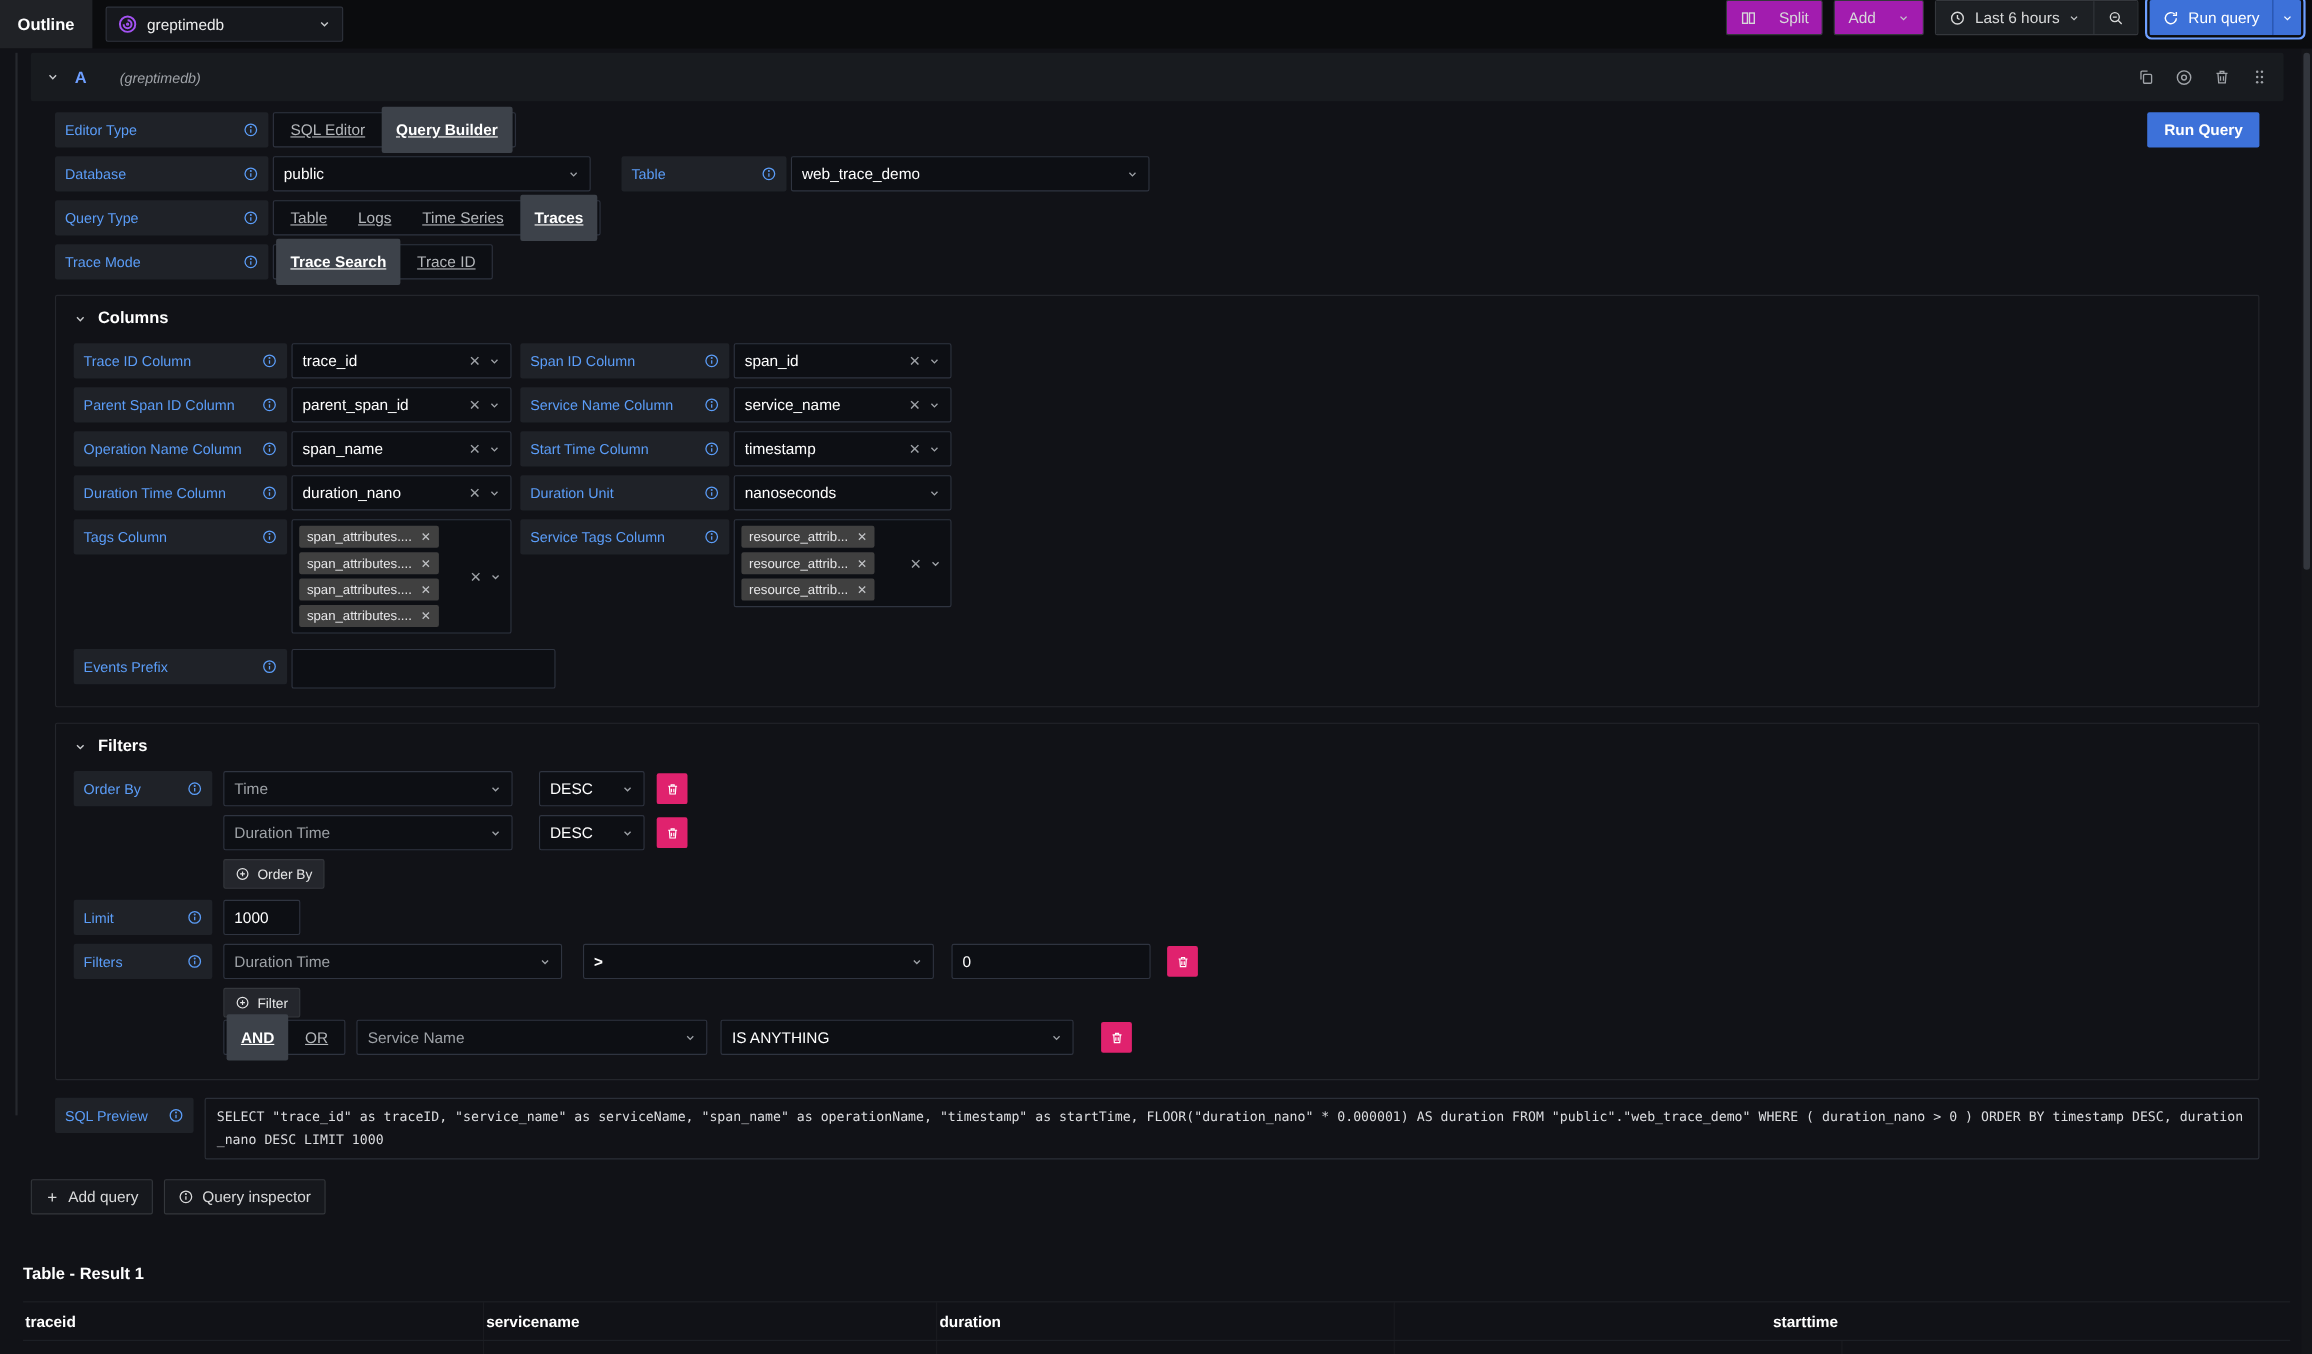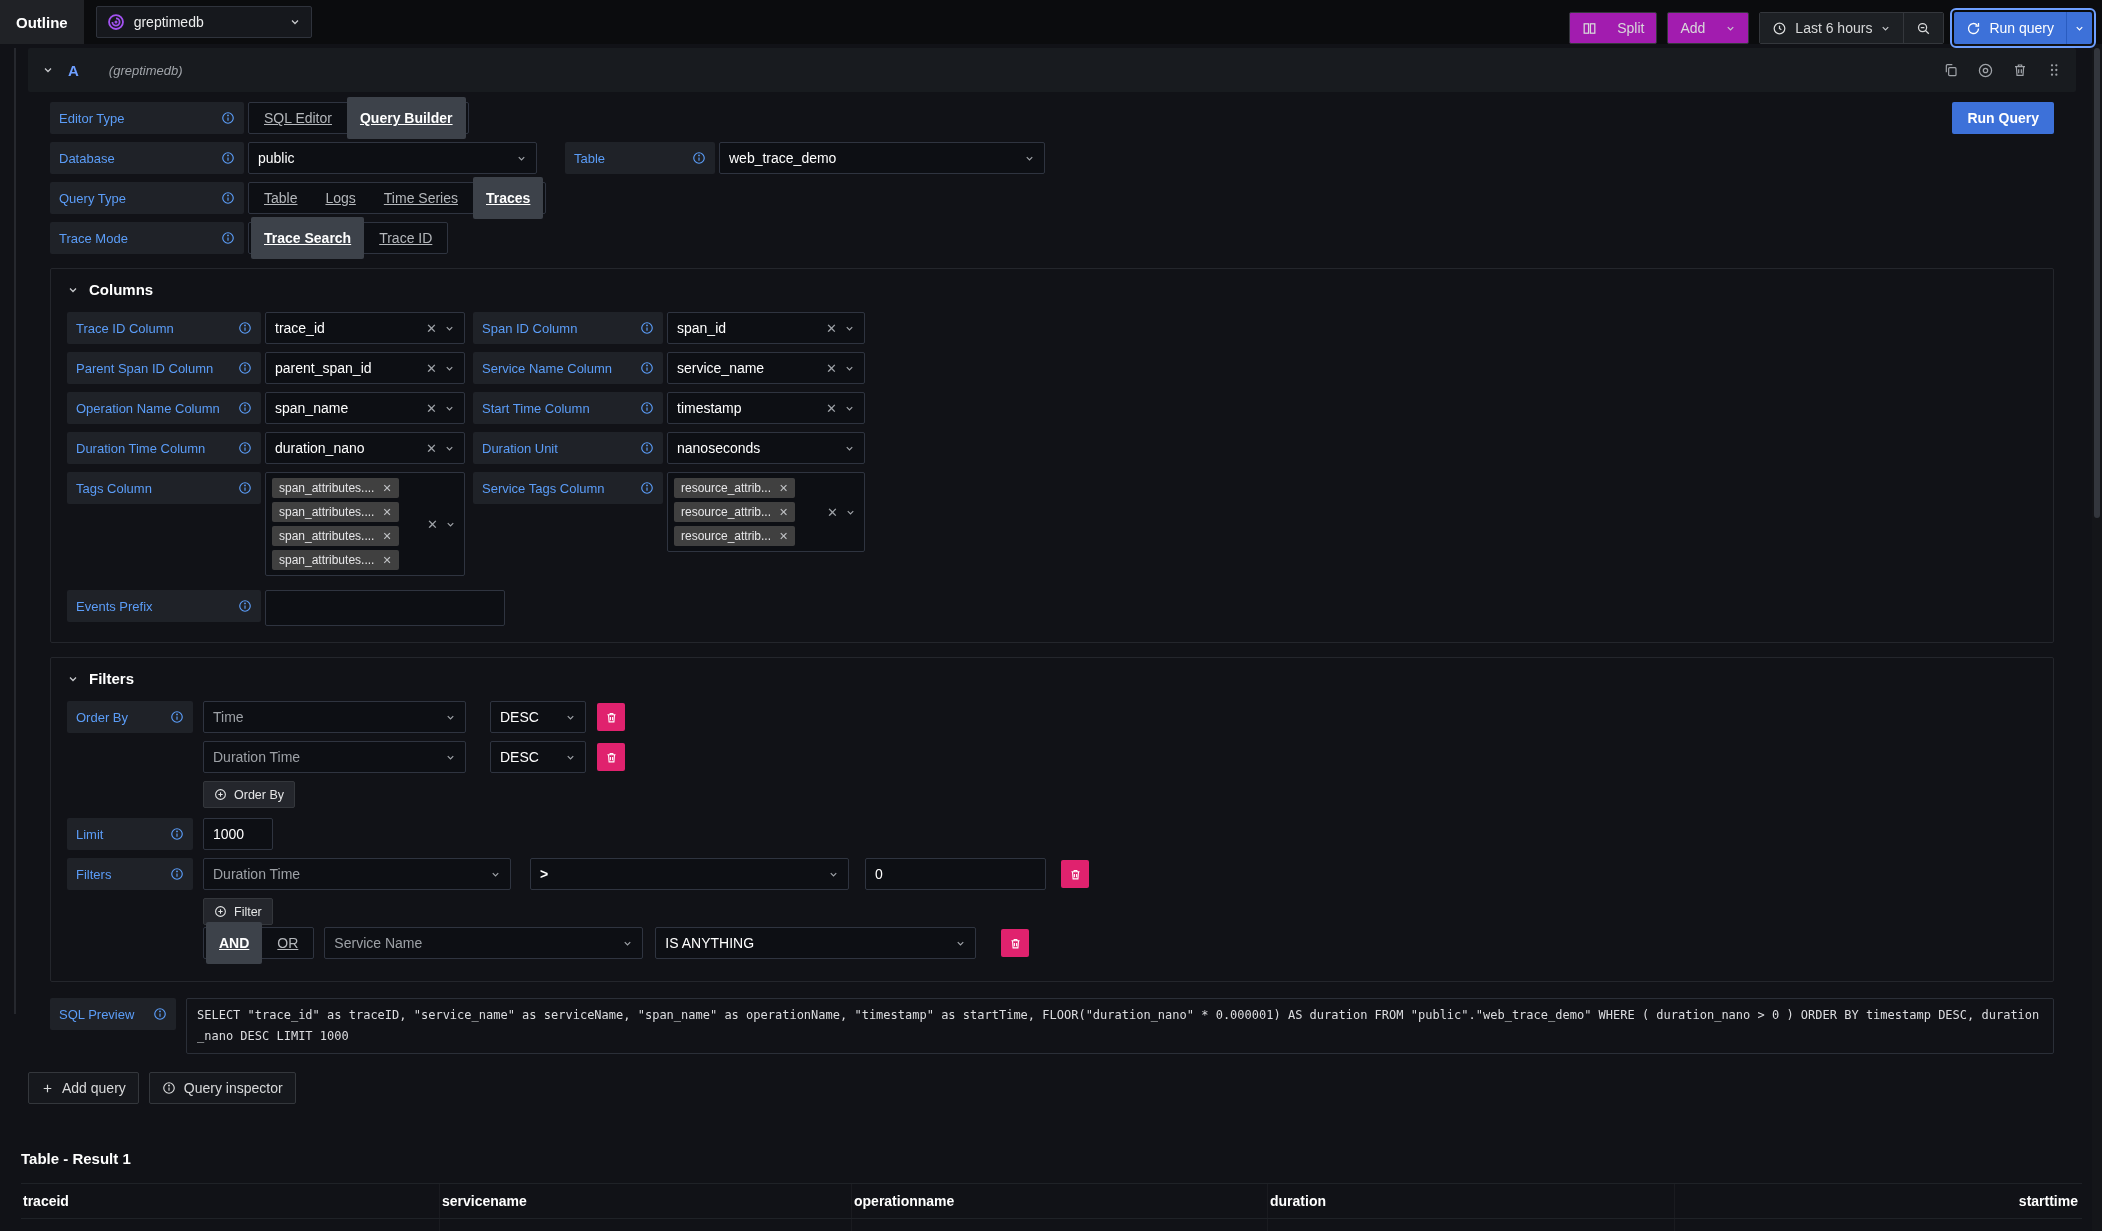--- a/index.html
+++ b/index.html
@@ -2,21 +2,21 @@
 <html><head>
 <meta charset="utf-8">
 <style>
   * { box-sizing: border-box; margin: 0; padding: 0; }
   html,body { background:#0b0c0e; }
   body { font-family:"Liberation Sans", sans-serif; color:#d8d9da; }
   .screen { position:relative; width:2102px; height:1231px; background:#111217; overflow:hidden; }
 
   
   .topbar { position:absolute; top:0; left:0; width:2102px; height:44px; background:#0b0c0e;
-            display:flex; align-items:flex-end; justify-content:space-between; padding-right:10px; z-index:5; }
+            display:flex; align-items:flex-start; justify-content:space-between; padding-right:10px; z-index:5; }
   .tb-left { display:flex; align-items:center; height:100%; }
   .outline-tab { height:100%; display:flex; align-items:center; padding:0 16px; background:#202226;
                  color:#ffffff; font-weight:700; font-size:15px; }
   .ds-picker { margin-left:12px; width:216px; height:32px; background:#16181d; border:1px solid #2f333c;
                border-radius:2px; display:flex; align-items:center; gap:9px; padding:0 10px; cursor:pointer; }
   .ds-picker .name { font-size:14px; color:#eceded; }
   .tb-right { display:flex; align-items:center; gap:10px; }
   .tb-btn { height:32px; background:#a21caf; border:1px solid #34373c; border-radius:2px; color:#d8d9da;
             display:flex; align-items:center; gap:20px; padding:0 12px; font-size:14px; font-weight:500; cursor:pointer; }
   .btn-group { display:flex; align-items:stretch; height:32px; border:1px solid #34373c; border-radius:2px; overflow:hidden; }
@@ -888,21 +888,20 @@
         <span>Query inspector</span>
       </button>
     </div>
 
     <section class="result">
       <div class="rtitle">Table - Result 1</div>
       <div class="rtable">
         <div class="rrow rhead">
           <div>traceid</div>
           <div>servicename</div>
-          <div>operationname</div>
           <div>duration</div>
           <div>starttime</div>
         </div>
         <div class="rrow rbody">
           <div>
               <span class="trace-link">3768831301ea0d65adaef8b9da1cbded</span>
             </div>
           <div>myproject</div>
           <div>SELECT</div>
           <div>2025-04-29 10:40:02</div>

